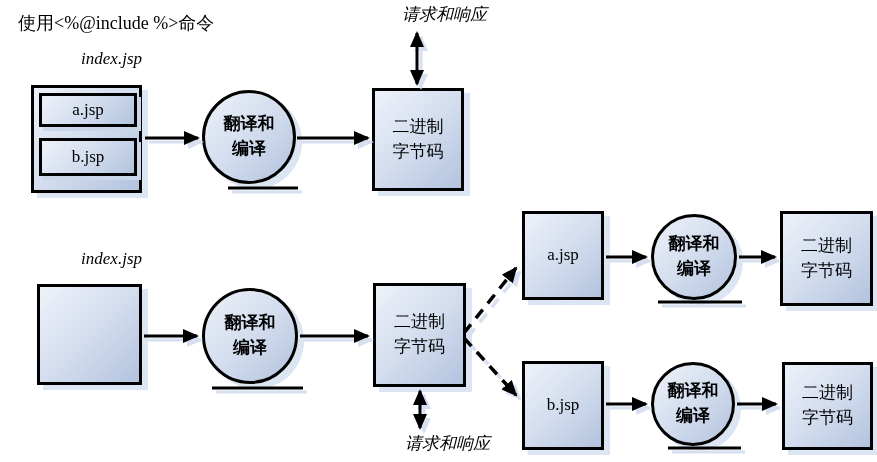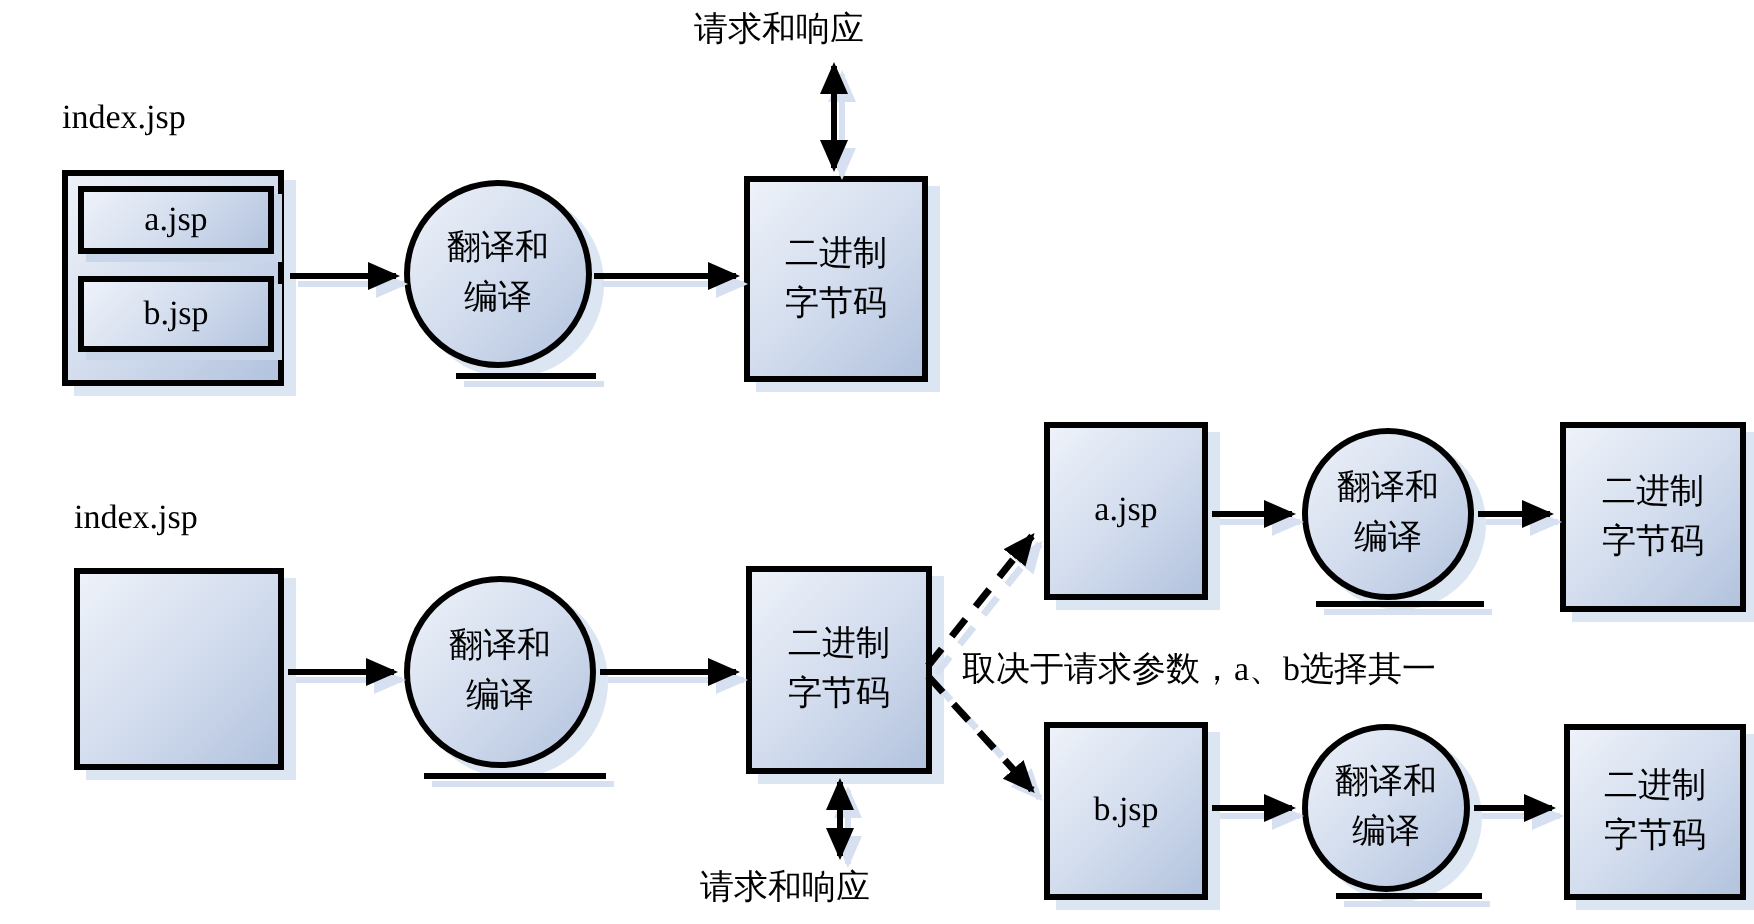--- a/index.html
+++ b/index.html
@@ -15,46 +15,47 @@
   .node {
     position: absolute;
     box-sizing: border-box;
     border: 3px solid #000000;
     background: linear-gradient(135deg, #eef2f9 0%, #d3ddee 50%, #b3c3de 100%);
     box-shadow: 6px 5px 0 #dce5f2;
     display: flex;
     align-items: center;
     justify-content: center;
   }
-  .circle { border-radius: 50%; }
+  .circle { border-radius: 50%; font-weight: bold; }
   .node-text {
     font-size: 17px;
     line-height: 1.45;
     text-align: center;
     white-space: pre-line;
   }
   .txt {
     position: absolute;
     font-size: 17px;
     line-height: 1.2;
     white-space: nowrap;
   }
   .heading { font-size: 18px; }
-  .centered { text-align: left; }
+  .centered { text-align: right; font-style: italic; }
   .connectors {
     position: absolute;
     left: 0; top: 0;
     filter: drop-shadow(4px 4px 0 #d6e0f0);
   }
 </style>
 </head>
 <body>
 
 <div class="stage">
 
+  <div class="txt heading" style="left:18px; top:13px;">使用&lt;%@include %&gt;命令</div>
 
   <div class="txt centered" style="left:31px; top:49px; width:111px;">index.jsp</div>
 
   <div class="node" style="left:31px; top:85px; width:111px; height:108px;"></div>
 
   <div class="node" style="left:39px; top:93px; width:98px; height:34px; box-shadow:4px 4px 0 #c9d6ea;">
     <span class="node-text">a.jsp</span>
   </div>
 
   <div class="node" style="left:39px; top:138px; width:98px; height:38px; box-shadow:4px 4px 0 #c9d6ea;">
@@ -83,21 +84,20 @@
 编译</span>
   </div>
 
   <div class="node" style="left:373px; top:283px; width:93px; height:104px;">
     <span class="node-text">二进制
 字节码</span>
   </div>
 
   <div class="txt centered" style="left:350px; top:434px; width:140px;">请求和响应</div>
 
-  <div class="txt" style="left:481px; top:325px;">取决于请求参数，a、b选择其一</div>
 
   <div class="node" style="left:522px; top:211px; width:82px; height:89px;">
     <span class="node-text">a.jsp</span>
   </div>
 
   <div class="node circle" style="left:651px; top:214px; width:86px; height:86px;">
     <span class="node-text">翻译和
 编译</span>
   </div>
 

